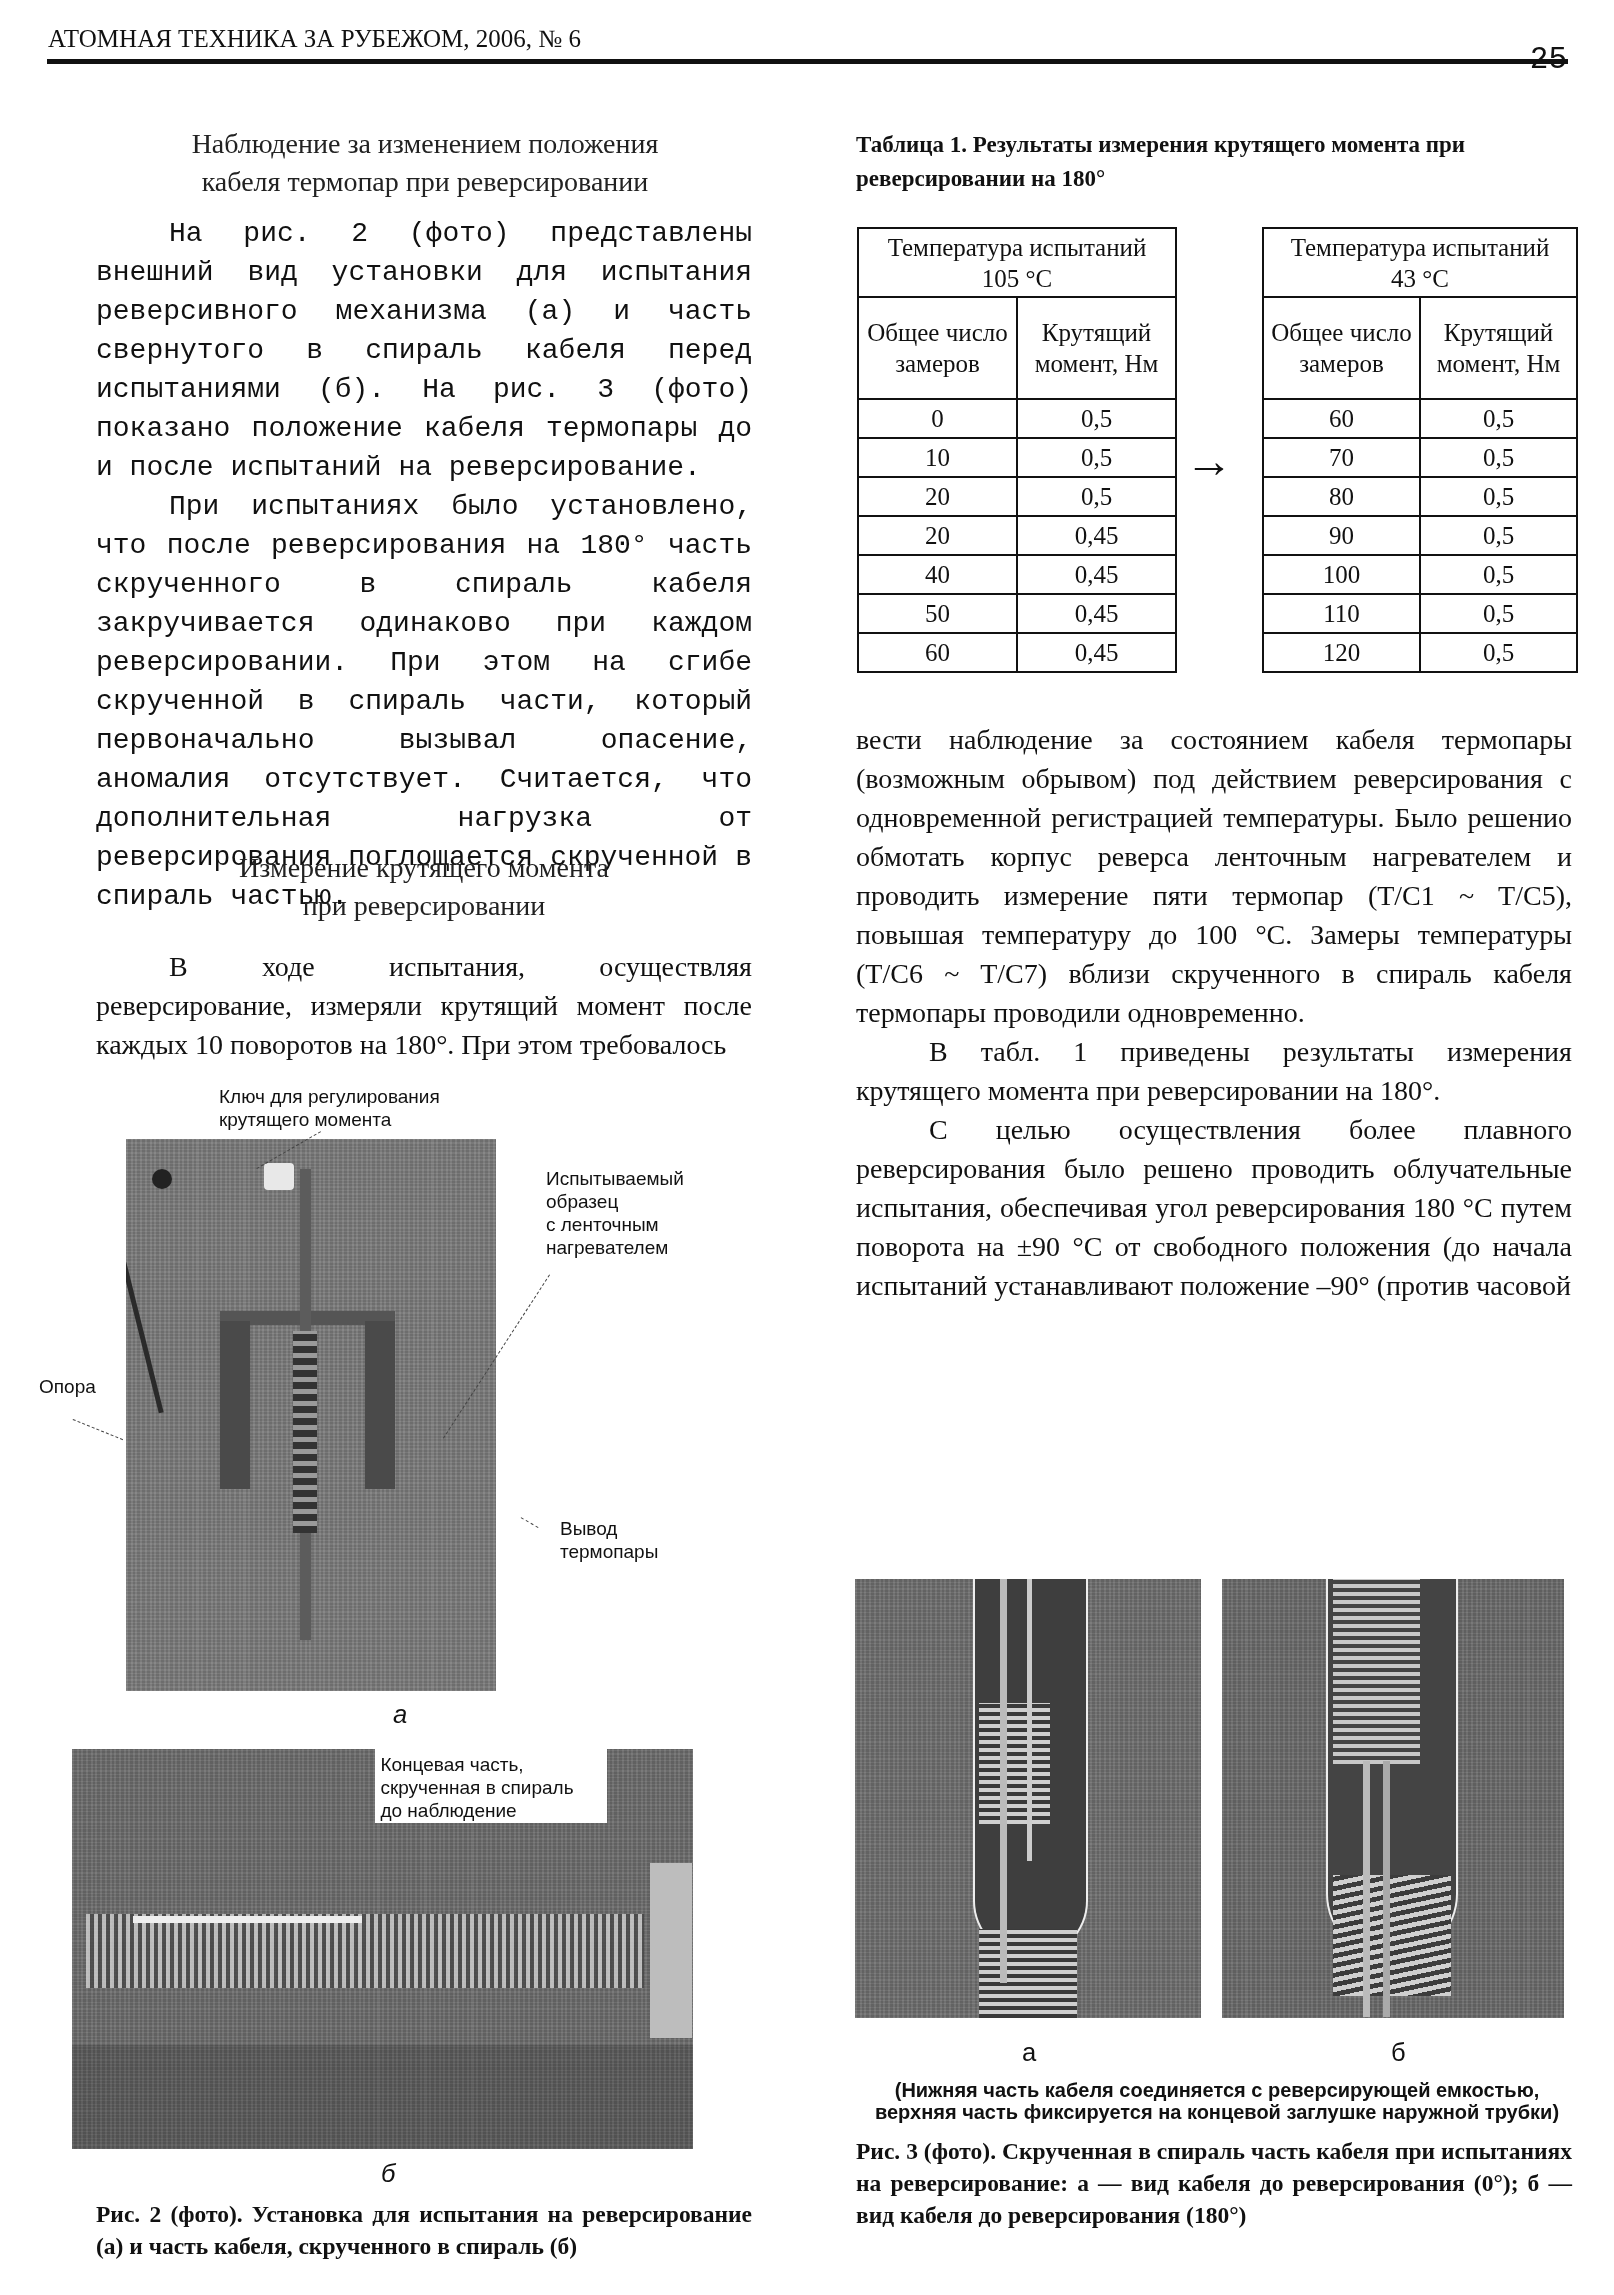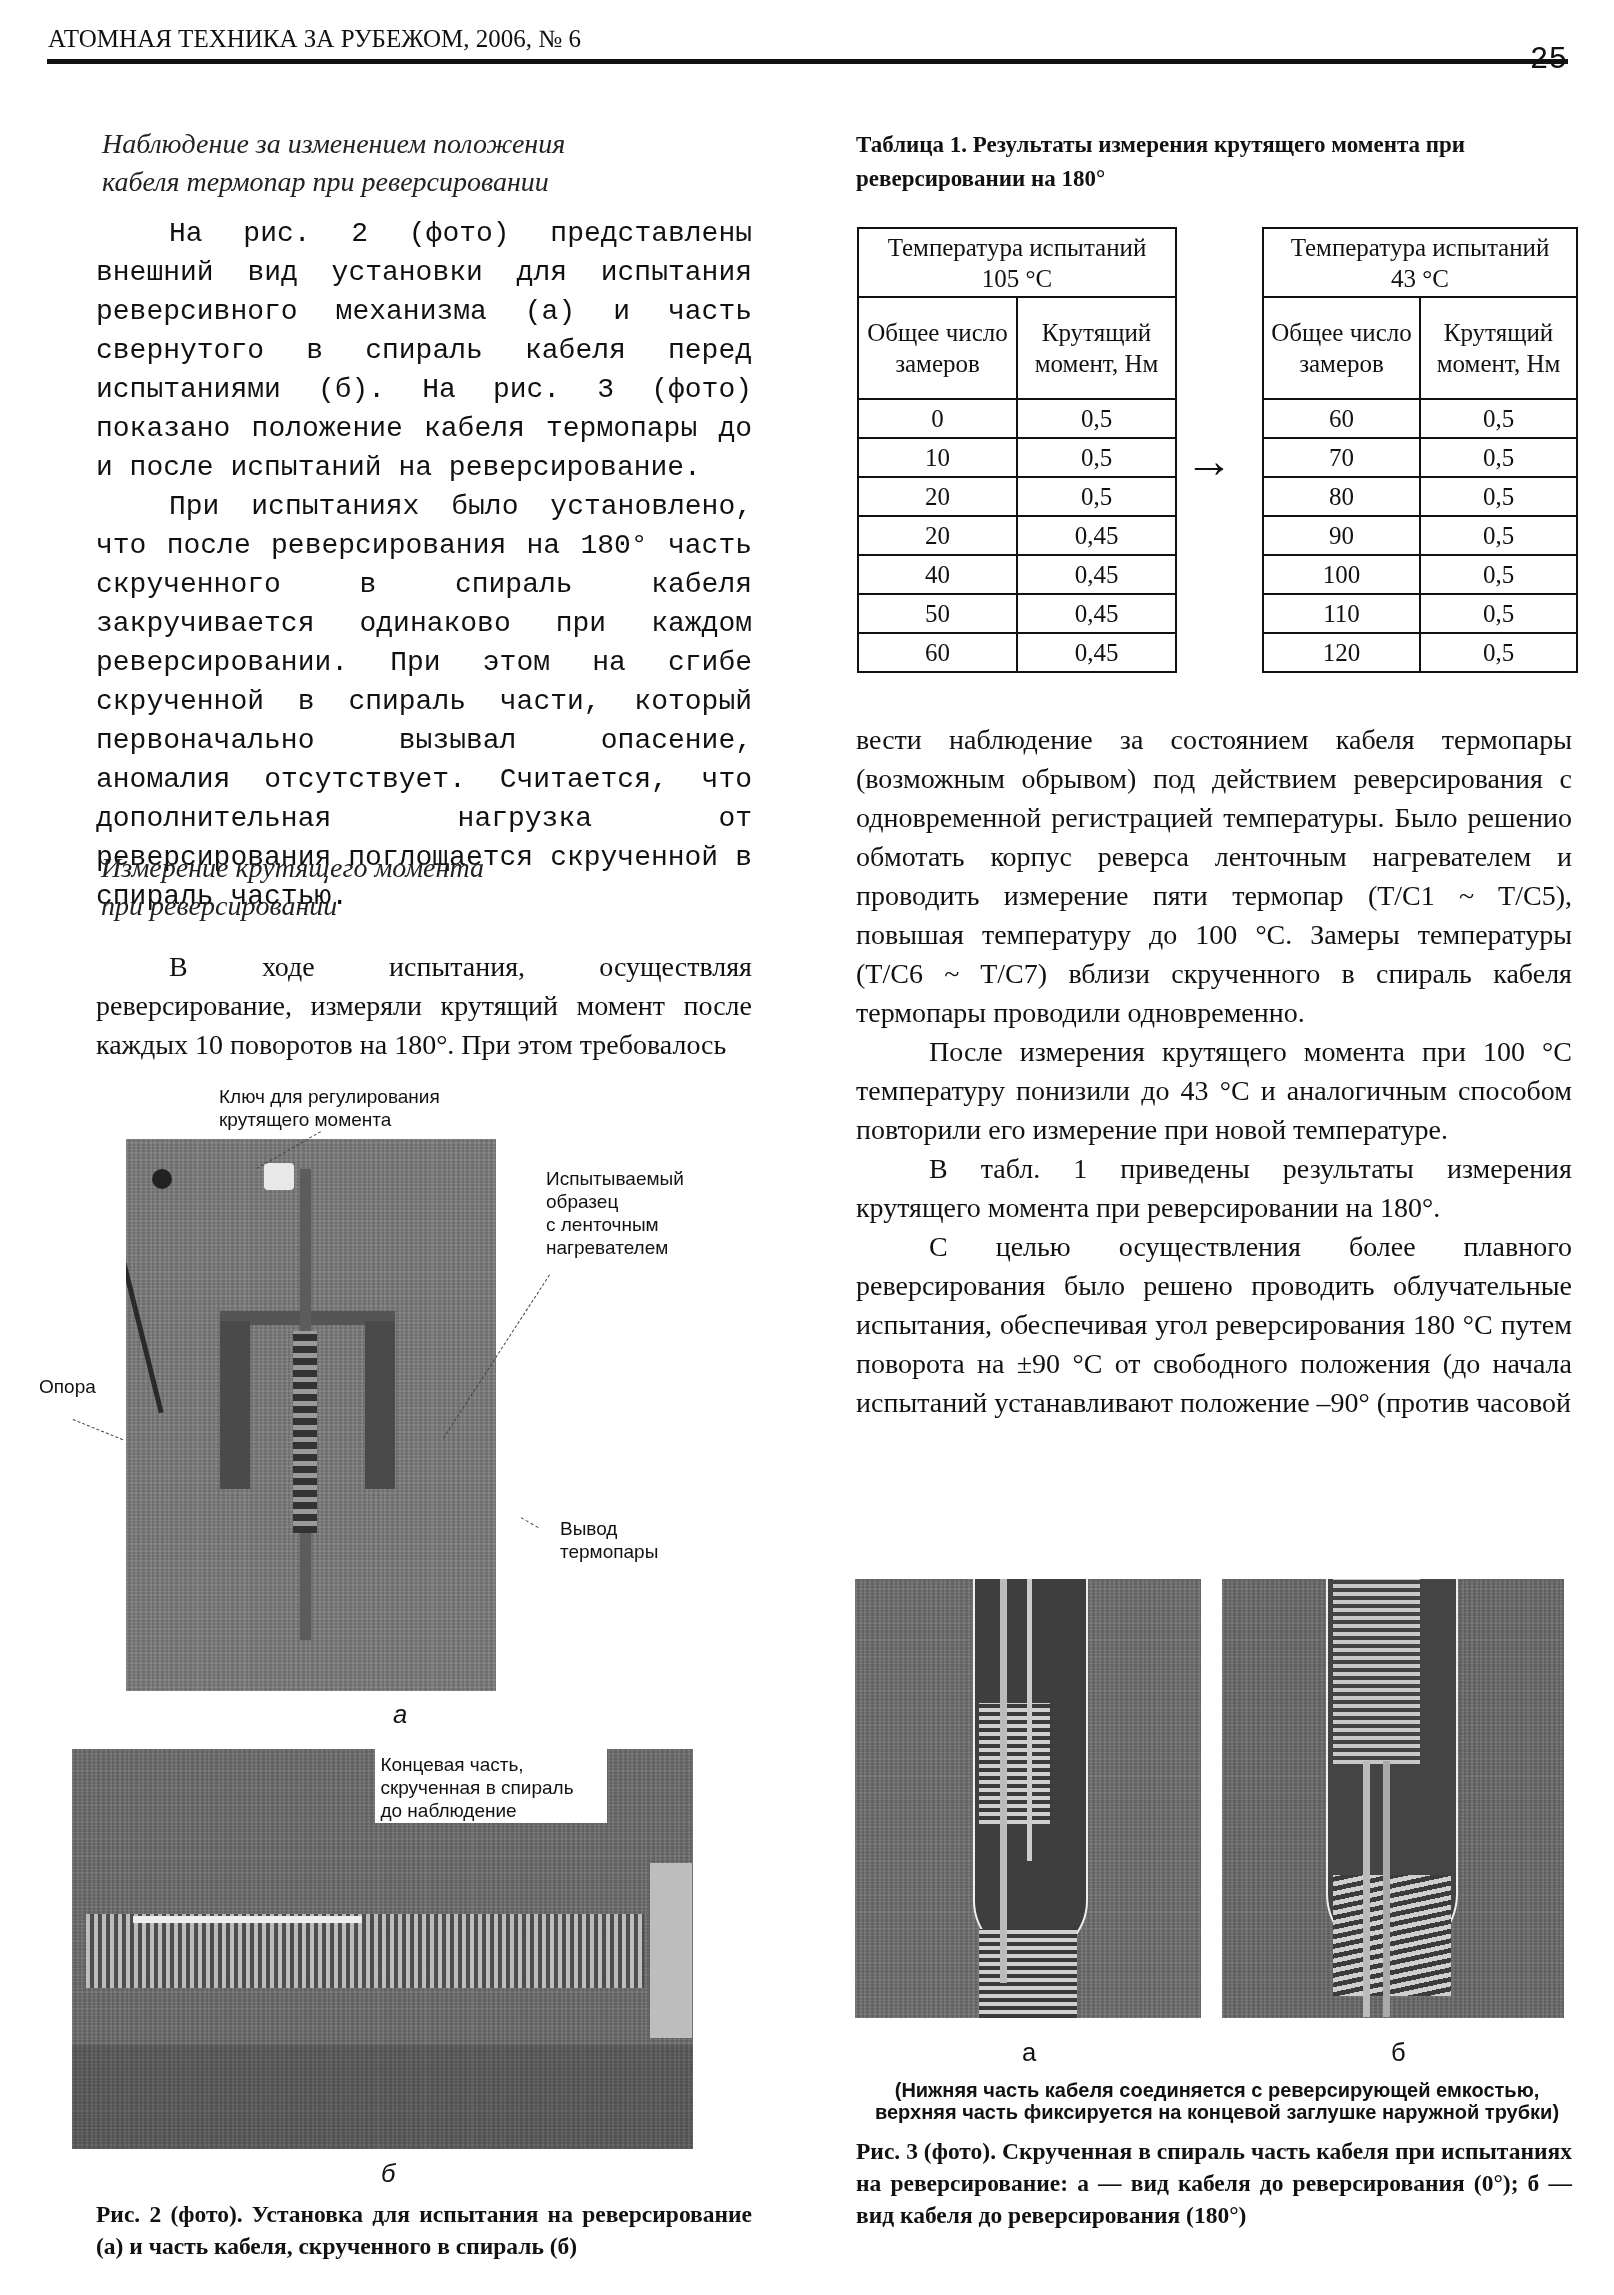--- a/index.html
+++ b/index.html
@@ -9,21 +9,21 @@
 
   
   .run-head { left: 48px; top: 20px; width: 1519px; height: 40px; }
   .run-title { position: absolute; left: 0; top: 5.4px; font-size: 25px; letter-spacing: 0px; }
   .run-page { position: absolute; right: 0; top: 22px; font-size: 31px; font-family: Liberation Mono, monospace; }
   .run-rule { left: 47px; top: 59px; width: 1521px; height: 4.7px; background: #111; }
 
   
   .col-text { font-size: 28px; line-height: 39px; text-align: justify; }
   .col-text p { margin: 0; text-indent: 73px; }
-  .subhead { font-style: italic; font-size: 28px; line-height: 38px; color: #222; }
+  .subhead { font-size: 28px; line-height: 38px; color: #222; text-align: center; }
 
   
   .tbl-title { font-weight: bold; font-size: 23px; line-height: 34px; }
   table.torque { border-collapse: collapse; font-size: 25px; text-align: center; }
   table.torque td { border: 2px solid #111; padding: 0; }
   table.torque td.head { line-height: 31px; height: 67px; }
   table.torque td.sub { line-height: 31px; height: 100px; }
   table.torque td.val { height: 37px; line-height: 37px; }
   .arrow { font-size: 48px; line-height: 48px; }
 
@@ -198,21 +198,20 @@
       </tr>
   <tr>
         <td class="val">120</td>
         <td class="val">0,5</td>
       </tr>
 </tbody>
   </table>
 
 <div class="abs col-text" style="left:856px; top:720px; width:716px;">
   <p style="text-indent:0">вести наблюдение за состоянием кабеля термопары (возможным обрывом) под действием реверсирования с одновременной регистрацией температуры. Было решенио обмотать корпус реверса ленточным нагревателем и проводить измерение пяти термопар (T/C1 ~ T/C5), повышая температуру до 100 °C. Замеры температуры (T/C6 ~ T/C7) вблизи скрученного в спираль кабеля термопары проводили одновременно.</p>
-  <p>После измерения крутящего момента при 100 °C температуру понизили до 43 °C и аналогичным способом повторили его измерение при новой температуре.</p>
   <p>В табл. 1 приведены результаты измерения крутящего момента при реверсировании на 180°.</p>
   <p>С целью осуществления более плавного реверсирования было решено проводить облучательные испытания, обеспечивая угол реверсирования 180 °C путем поворота на ±90 °C от свободного положения (до начала испытаний устанавливают положение –90° (против часовой</p>
 </div>
 
 <div class="abs photo" style="left:855px; top:1579px; width:346px; height:439px; background:#6e6e6e;">
   <div class="noise"></div>
   <div class="abs" style="left:118px; top:0; width:111px; height:377px; border:2.7px solid #eee; border-top:none; border-radius:0 0 57px 57px; background:#3e3e3e;"></div>
   <div class="abs" style="left:124px; top:124px; width:71px; height:121px; background:repeating-linear-gradient(0deg,#d0d0d0 0 4px,#3a3a3a 4px 8px);"></div>
   <div class="abs" style="left:124px; top:350px; width:98px; height:101px; background:repeating-linear-gradient(0deg,#cfcfcf 0 4px,#3a3a3a 4px 8px);"></div>
   <div class="abs" style="left:145px; top:0; width:6.7px; height:404px; background:#bbb;"></div>

